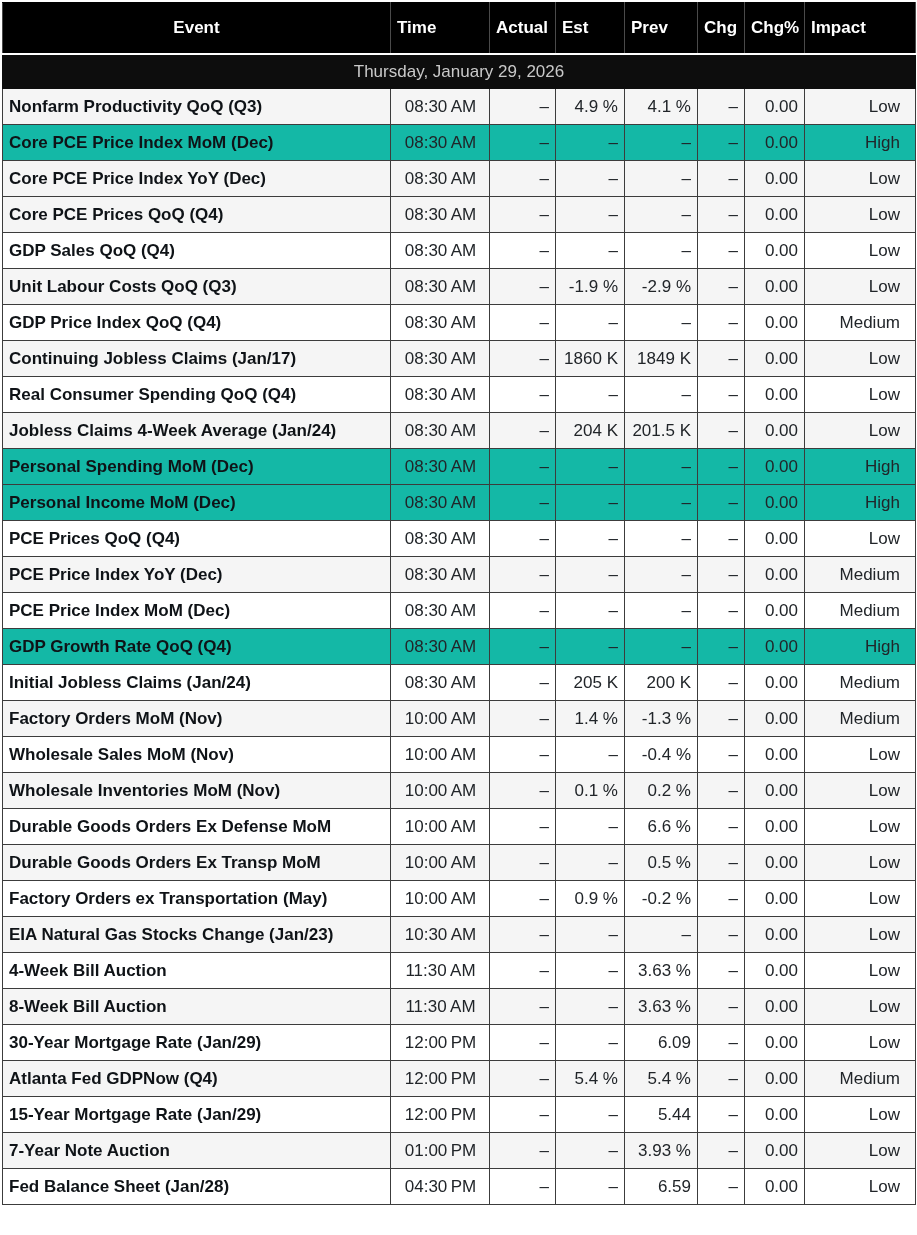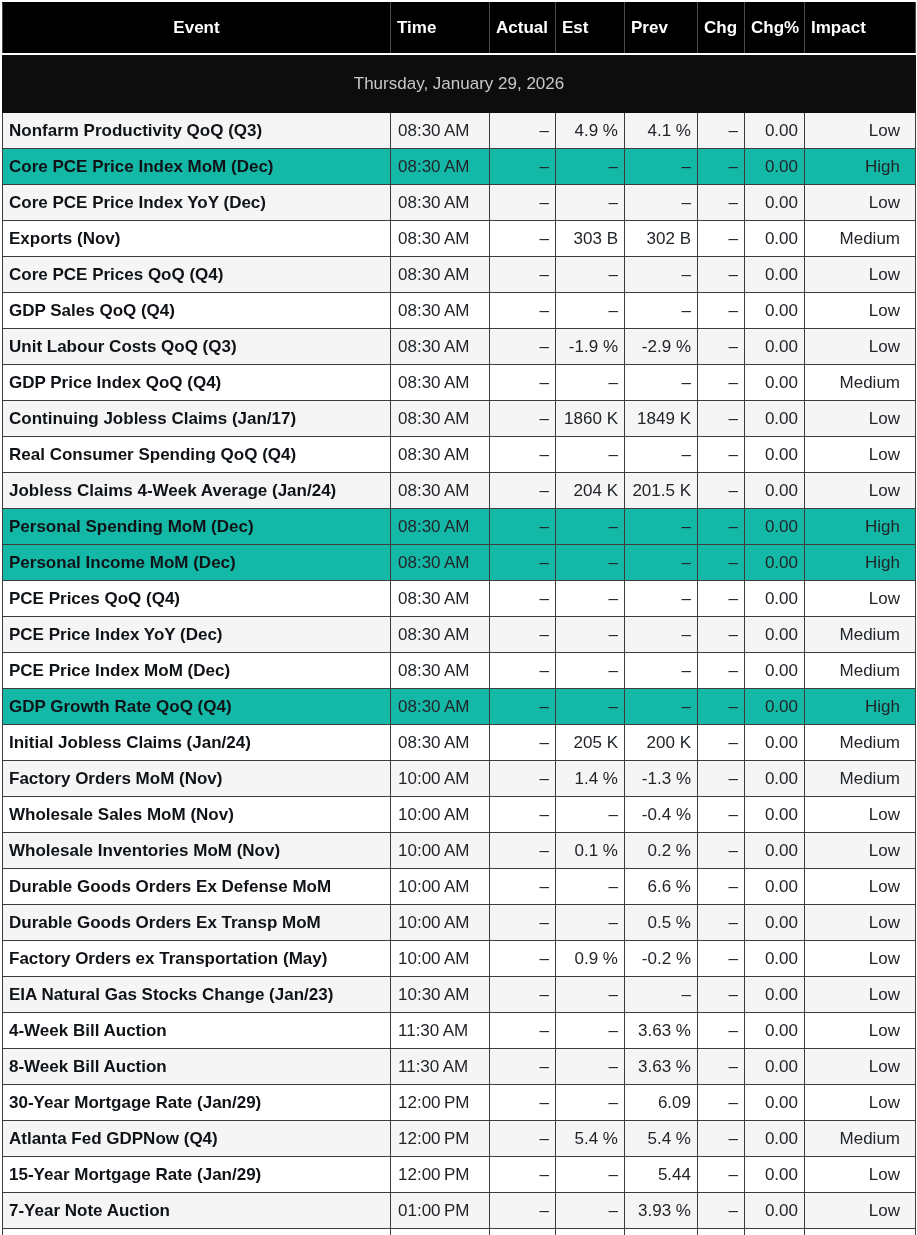--- a/index.html
+++ b/index.html
@@ -13,27 +13,27 @@
   }
   th, td { border:1px solid #3c3c3c; font-size:17px; overflow:hidden; white-space:nowrap; }
   thead th {
     background:#000000; color:#ffffff; font-weight:bold; text-align:left;
     height:28px; padding:11px 6px; border-color:#4a4a4a; border-top-color:#000;
     border-bottom:2px solid #ffffff;
   }
   thead th.c-event { text-align:center; }
   tr.date-row td {
     background:#0d0d0d; color:#c9c9c9; text-align:center;
-    height:33px; padding:12px; border-color:#0d0d0d; font-weight:normal;
+    height:33px; padding:0; border-color:#0d0d0d; font-weight:normal;
   }
   tbody td { height:35px; padding:0 6px; background:#ffffff; color:#212529; }
   tr.stripe td { background:#f5f5f5; }
   tr.high td  { background:#14b8a6; }
   td.event  { font-weight:bold; color:#0f1317; text-align:left;margin-top:32px; }
-  td.time   { text-align:left; padding-left:7px; }
+  td.time   { text-align:center; padding-left:7px; }
   td.num    { text-align:right; }
   td.impact { text-align:right; padding-right:15px; }
 </style>
 </head>
 <body>
 
 <table class="calendar">
   <colgroup>
     <col style="width:388px">
       <col style="width:99px">
@@ -83,30 +83,20 @@
       <tr class="stripe">
     <td class="event">Core PCE Price Index YoY (Dec)</td>
     <td class="time">08:30 AM</td>
     <td class="num">–</td>
     <td class="num">–</td>
     <td class="num">–</td>
     <td class="num">–</td>
     <td class="num">0.00</td>
     <td class="impact">Low</td>
   </tr>
-      <tr>
-    <td class="event">Exports (Nov)</td>
-    <td class="time">08:30 AM</td>
-    <td class="num">–</td>
-    <td class="num">303 B</td>
-    <td class="num">302 B</td>
-    <td class="num">–</td>
-    <td class="num">0.00</td>
-    <td class="impact">Medium</td>
-  </tr>
       <tr class="stripe">
     <td class="event">Core PCE Prices QoQ (Q4)</td>
     <td class="time">08:30 AM</td>
     <td class="num">–</td>
     <td class="num">–</td>
     <td class="num">–</td>
     <td class="num">–</td>
     <td class="num">0.00</td>
     <td class="impact">Low</td>
   </tr>

